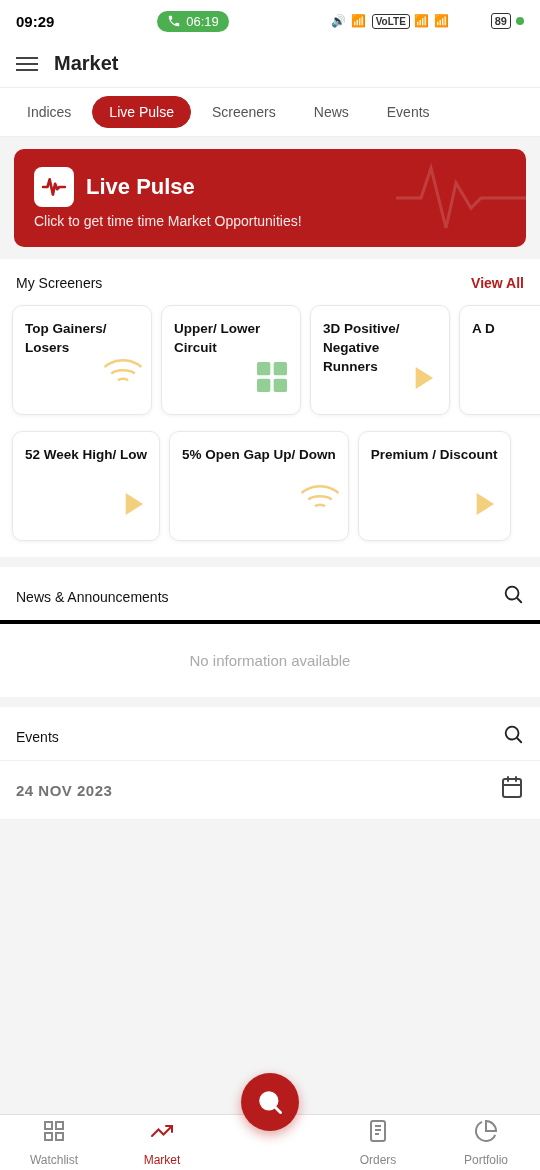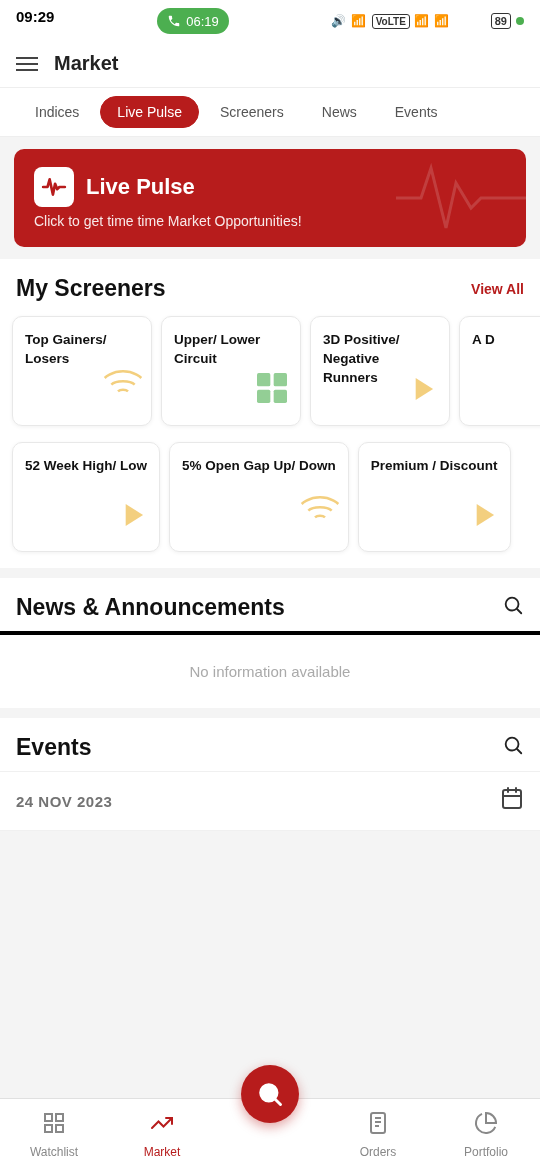--- a/index.html
+++ b/index.html
@@ -11,20 +11,21 @@
       background: #f4f4f4;
       position: relative;
       overflow-x: hidden;
     }
 
     
     .status-bar {
       background: #fff;
       display: flex;
       justify-content: space-between;
+      align-items: center;
       padding: 8px 16px 6px;
       height: 40px;
     }
     .status-time { font-size: 15px; font-weight: 600; color: #000; }
     .status-call {
       background: #4CAF50;
       border-radius: 20px;
       padding: 3px 10px;
       font-size: 13px;
       color: #fff;
@@ -66,21 +67,21 @@
       display: flex; flex-direction: column; gap: 4px; cursor: pointer;
     }
     .hamburger span { width: 22px; height: 2px; background: #444; display: block; }
     .header-title { font-size: 20px; font-weight: 600; color: #222; }
 
     
     .tabs {
       background: #fff;
       display: flex;
       align-items: center;
-      padding: 8px 18px;
+      padding: 8px 10px;
       gap: 4px;
       overflow-x: auto;
       border-bottom: 1px solid #eee;
     }
     .tabs::-webkit-scrollbar { display: none; }
     .tab {
       padding: 7px 16px;
       border-radius: 20px;
       font-size: 14px;
       font-weight: 500;
@@ -138,21 +139,21 @@
     }
     .banner-bg-pulse svg { width: 140px; height: 90px; }
 
     
     .section-header {
       display: flex;
       justify-content: space-between;
       align-items: center;
       padding: 16px 16px 10px;
     }
-    .section-title { font-size: 23px; font-weight: 700; color: #111; }
+    .section-title { font-size: 14px; font-weight: 400; color: #111; }
     .view-all { font-size: 14px; font-weight: 600; color: #b71c1c; cursor: pointer; }
 
     
     .screeners-section { background: #fff; padding-bottom: 4px; }
     .screeners-row {
       display: flex;
       overflow-x: auto;
       padding: 4px 12px 12px;
       gap: 9px;
     }
@@ -229,21 +230,21 @@
 
     
     .bottom-nav {
       position: fixed;
       bottom: 0;
       width: 540px;
       background: #fff;
       border-top: 1px solid #e0e0e0;
       display: flex;
       align-items: center;
-      height: 72px;
+      height: 56px;
     }
     .nav-item {
       flex: 1;
       display: flex;
       flex-direction: column;
       align-items: center;
       justify-content: center;
       gap: 4px;
       cursor: pointer;
       padding: 8px 0;

